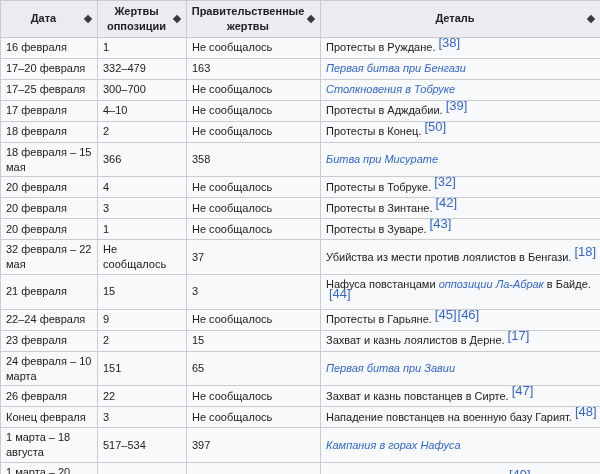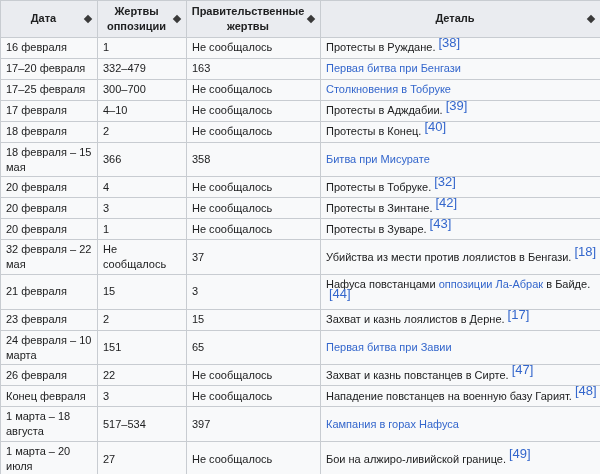--- a/index.html
+++ b/index.html
@@ -49,20 +49,21 @@
     margin-top:-3px;
     width:6px;
     height:6px;
     background:var(--sort-icon);
     transform:rotate(45deg);
   }
   a.wlink{
     color:var(--link);
     text-decoration:none;
     cursor:pointer;
+    font-style:italic;
   }
   sup.ref{
     color:var(--link);
     font-size:13px;
     line-height:0;
     margin-left:3px;
     cursor:pointer;
     margin-top:12px;
   }
   sup.ref + sup.ref{margin-left:1px;}
@@ -119,21 +120,21 @@
       <tr>
         <td>17 февраля</td>
         <td>4–10</td>
         <td>Не сообщалось</td>
         <td><span>Протесты в Адждабии.</span><sup class="ref">[39]</sup></td>
       </tr>
       <tr>
         <td>18 февраля</td>
         <td>2</td>
         <td>Не сообщалось</td>
-        <td><span>Протесты в Конец.</span><sup class="ref">[40]</sup></td>
+        <td><span>Протесты в Конец.</span><sup class="ref">[50]</sup></td>
       </tr>
       <tr>
         <td>18 февраля – 15 мая</td>
         <td>366</td>
         <td>358</td>
         <td><a class="wlink" href="#">Битва при Мисурате</a></td>
       </tr>
       <tr>
         <td>20 февраля</td>
         <td>4</td>
@@ -158,20 +159,26 @@
         <td>37</td>
         <td><span>Убийства из мести против лоялистов в Бенгази.</span><sup class="ref">[18]</sup></td>
       </tr>
       <tr>
         <td>21 февраля</td>
         <td>15</td>
         <td>3</td>
         <td><span>Нафуса повстанцами </span><a class="wlink" href="#">оппозиции Ла-Абрак</a><span> в Байде.</span><sup class="ref">[44]</sup></td>
       </tr>
       <tr>
+        <td>22–24 февраля</td>
+        <td>9</td>
+        <td>Не сообщалось</td>
+        <td><span>Протесты в Гарьяне.</span><sup class="ref">[45]</sup><sup class="ref">[46]</sup></td>
+      </tr>
+      <tr>
         <td>23 февраля</td>
         <td>2</td>
         <td>15</td>
         <td><span>Захват и казнь лоялистов в Дерне.</span><sup class="ref">[17]</sup></td>
       </tr>
       <tr>
         <td>24 февраля – 10 марта</td>
         <td>151</td>
         <td>65</td>
         <td><a class="wlink" href="#">Первая битва при Завии</a></td>

